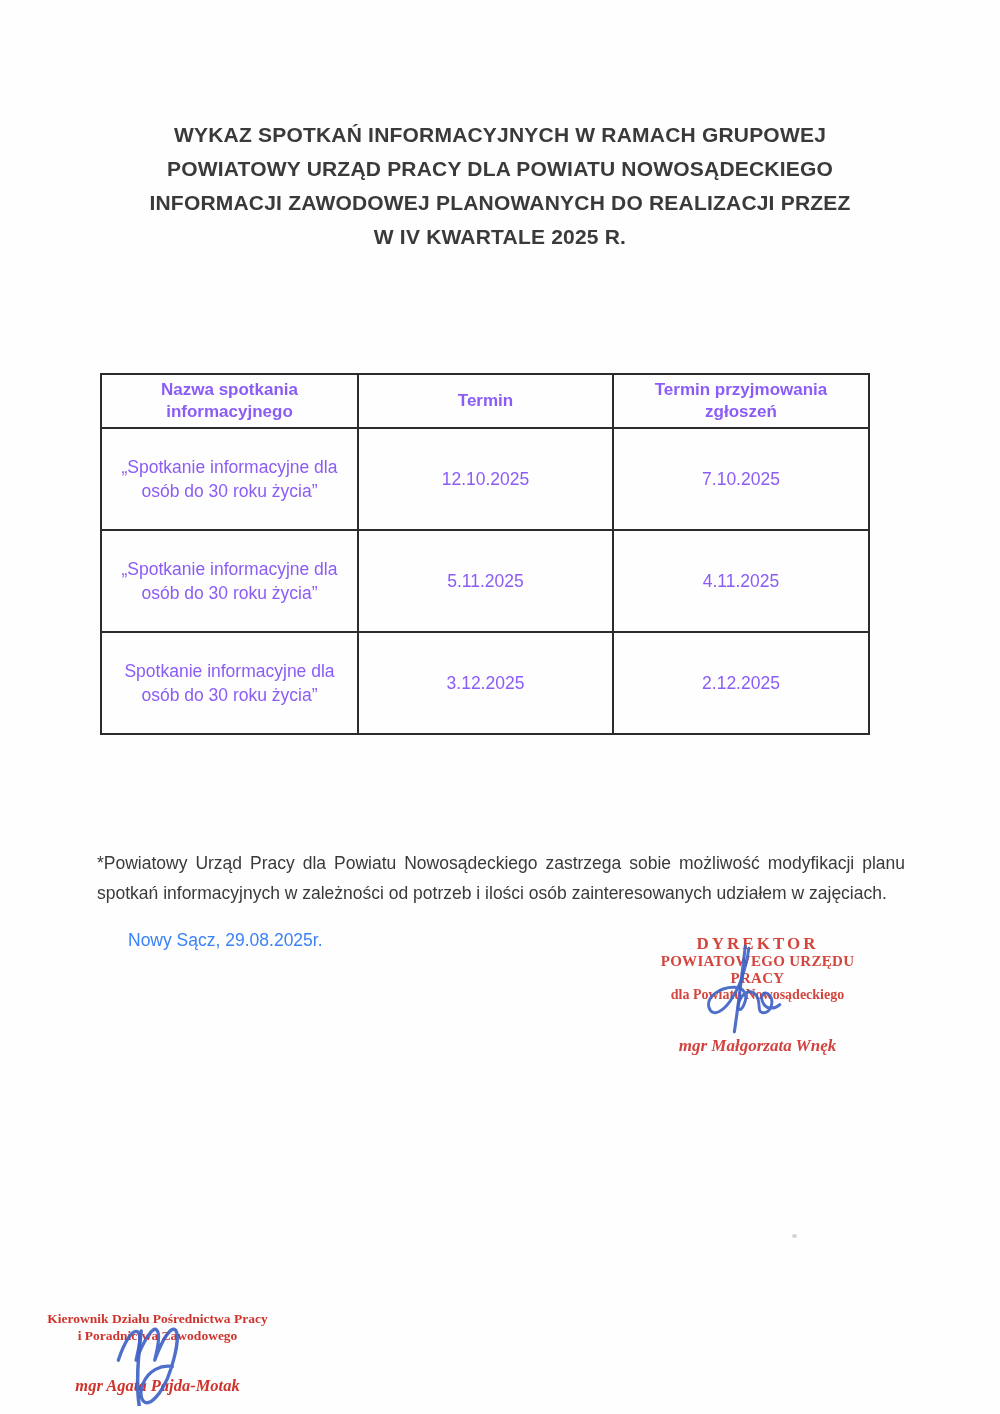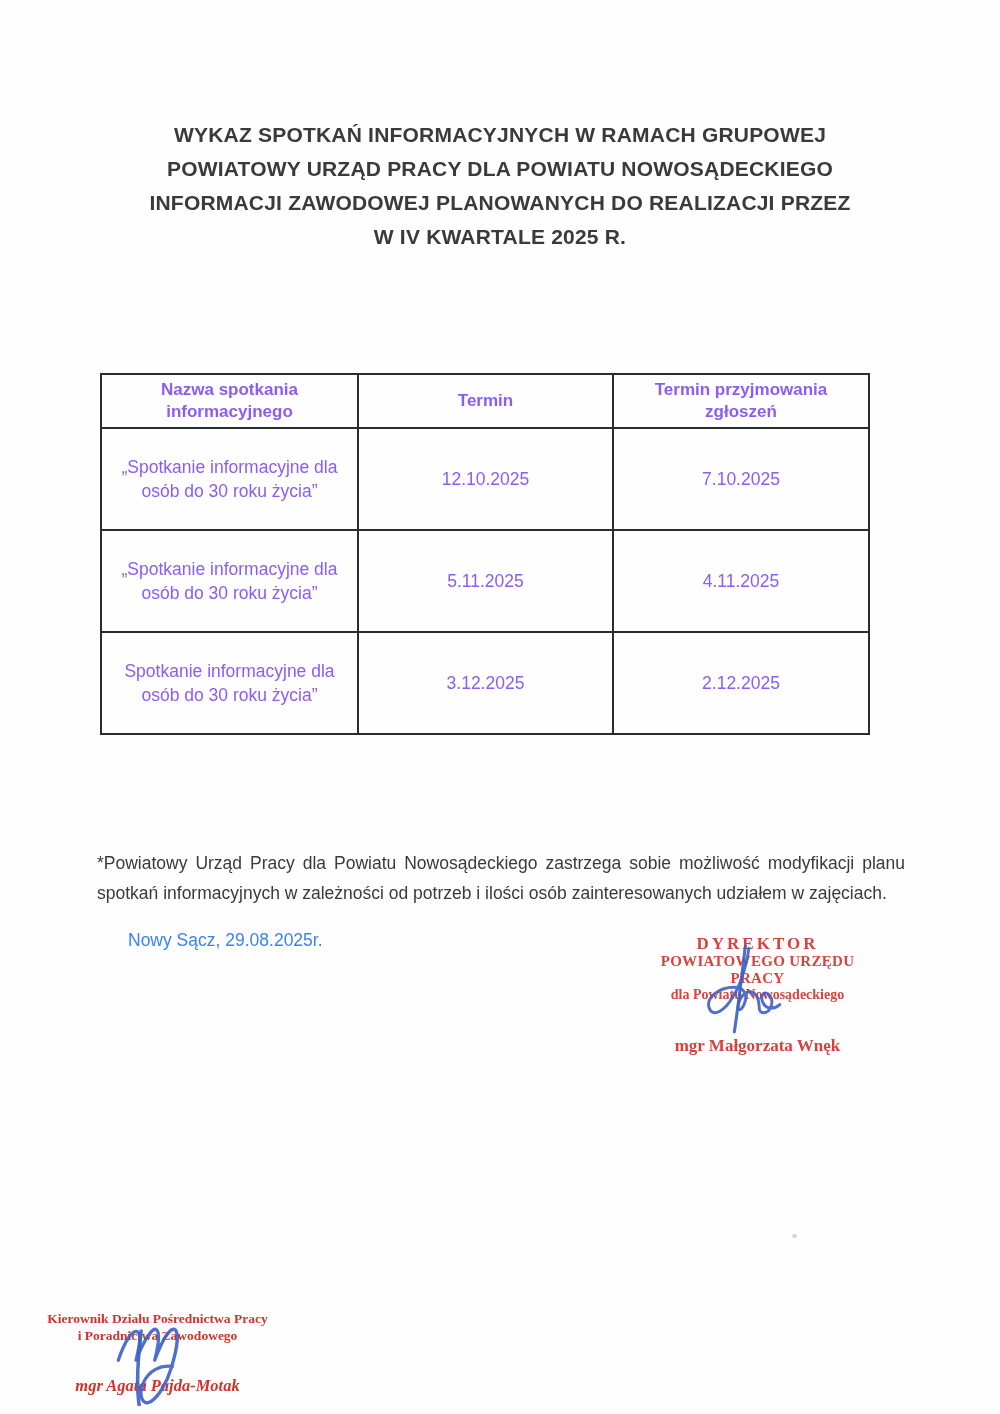--- a/index.html
+++ b/index.html
@@ -44,21 +44,21 @@
   }
   
   .stamp{font-family:"Liberation Serif", serif;text-align:center;}
   .director-stamp{
     position:absolute;left:640px;top:934px;width:235px;
     color:#d4453e;
   }
   .director-stamp .l1{font-size:17px;font-weight:600;letter-spacing:3px;line-height:19px;}
   .director-stamp .l2{font-size:15px;font-weight:700;line-height:17px;letter-spacing:.3px;}
   .director-stamp .l3{font-size:14px;font-weight:600;line-height:16px;}
-  .director-stamp .sig-name{margin-top:33px;font-size:17px;font-weight:600;color:#d2423e;}
+  .director-stamp .sig-name{margin-top:33px;font-size:17px;font-style:italic;font-weight:600;color:#d2423e;}
   .manager-stamp{
     position:absolute;left:40px;top:1284px;width:235px;
     color:#cf332c;
     margin-top:26px;
   }
   .manager-stamp .l1,.manager-stamp .l2{font-size:13.5px;font-weight:700;line-height:17px;}
   .manager-stamp .sig-name{margin-top:32px;font-size:16.5px;font-style:italic;font-weight:700;}
   
   .sig-svg{position:absolute;pointer-events:none;}
   .sig-director{left:698px;top:944px;width:100px;height:92px;}

